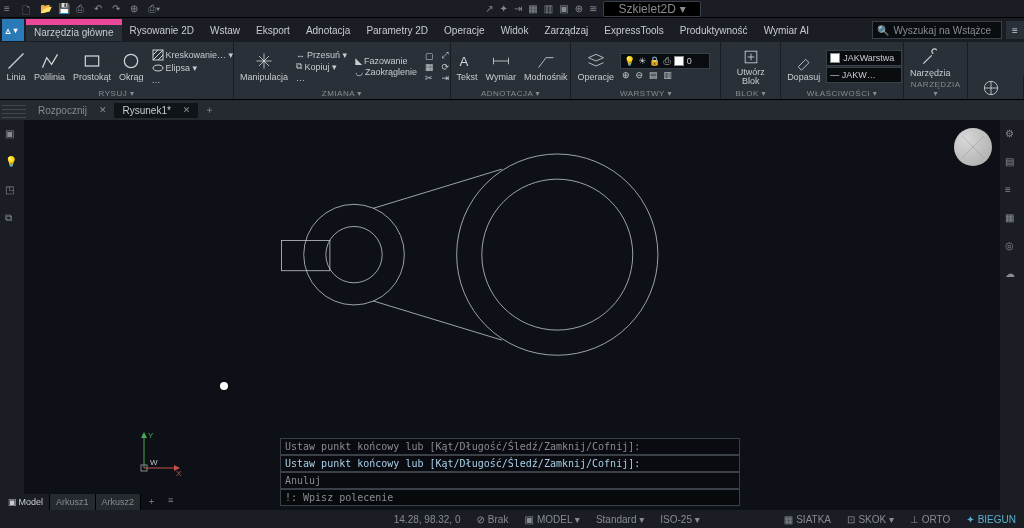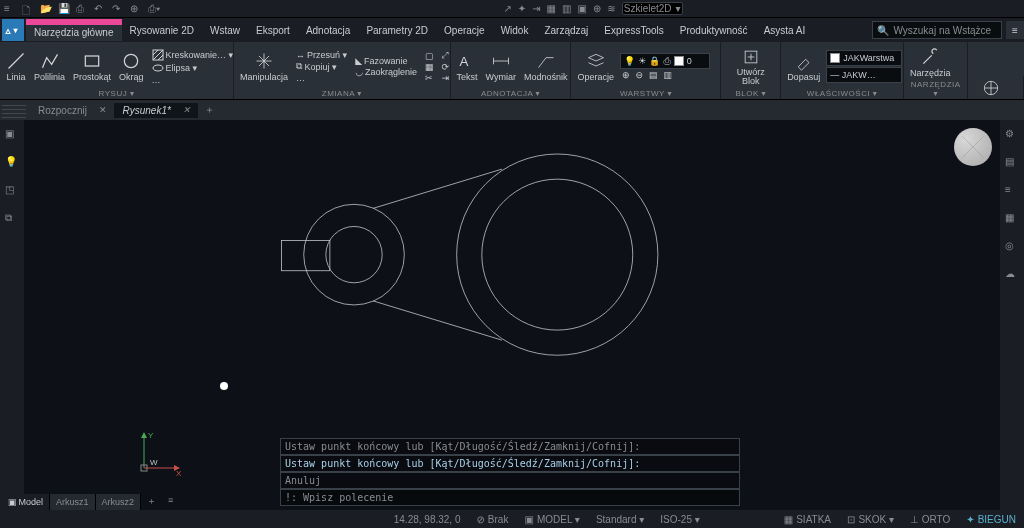--- a/index.html
+++ b/index.html
@@ -34,21 +34,21 @@
     background: #1a1e24;
     display: flex;
     align-items: center;
     padding: 0 4px;
     gap: 6px;
     border-bottom: 1px solid #000;
   }
   .titlebar .qat svg, .titlebar .qat .u { width: 12px; height: 12px; fill: var(--text-dim); }
   .titlebar .qat { display: flex; gap: 6px; align-items: center; }
   .titlebar .center { flex: 1; display: flex; justify-content: center; gap: 6px; align-items: center; color: var(--text-dim);}
-  .titlebar .doc-pill { background: #000; padding: 0 1px; border: 1px solid var(--border); border-radius: 2px; font-size: 10px; display:flex; align-items:center; gap:4px;}
+  .titlebar .doc-pill { background: #000; padding: 0 14px; border: 1px solid var(--border); border-radius: 2px; font-size: 12px; display:flex; align-items:center; gap:4px;}
   .u { font-size: 10px; color: var(--text-dim); }
 
   
   .menutabs {
     height: 24px;
     background: #1a1e24;
     display: flex;
     align-items: center;
     gap: 0;
     padding-left: 2px;
@@ -99,21 +99,21 @@
     display: flex; align-items:center; gap:0;
     padding-left: 30px;
     position:relative;
   }
   .filetabs::before{
     content:""; position:absolute; left:2px; top:2px; width:24px; height:16px;
     background: repeating-linear-gradient(0deg, var(--text-dim) 0 1px, transparent 1px 4px);
     opacity:0.3;
   }
   .filetab { padding:2px 8px; font-size:10px; color:var(--text-dim); display:flex; gap:12px; align-items:center; cursor:pointer;}
-  .filetab.active { background: var(--bg-dark); color: var(--text); font-style: italic;}
+  .filetab.active { background: var(--bg-dark); color: var(--text);}
   .file-close { font-size:9px; color:var(--text-dim);}
   .file-add { padding:2px 6px; color:var(--text-dim); cursor:pointer;}
 
   
   .main {
     display:flex;
     height: calc(528px - 18px - 24px - 58px - 20px - 18px);
     position: relative;
   }
   .left-bar, .right-bar {
@@ -216,21 +216,21 @@
   <div class="menutab">Rysowanie 2D</div>
   <div class="menutab">Wstaw</div>
   <div class="menutab">Eksport</div>
   <div class="menutab">Adnotacja</div>
   <div class="menutab">Parametry 2D</div>
   <div class="menutab">Operacje</div>
   <div class="menutab">Widok</div>
   <div class="menutab">Zarządzaj</div>
   <div class="menutab">ExpressTools</div>
   <div class="menutab">Produktywność</div>
-  <div class="menutab">Asysta AI</div>
+  <div class="menutab">Wymiar AI</div>
   <div class="search">
     <span>🔍</span>
     <span>Wyszukaj na Wstążce</span>
   </div>
   <div class="help-icon">≡</div>
 </div>
 
 <div class="ribbon">
 
   <div class="ribbon-group" style="min-width:210px;">

